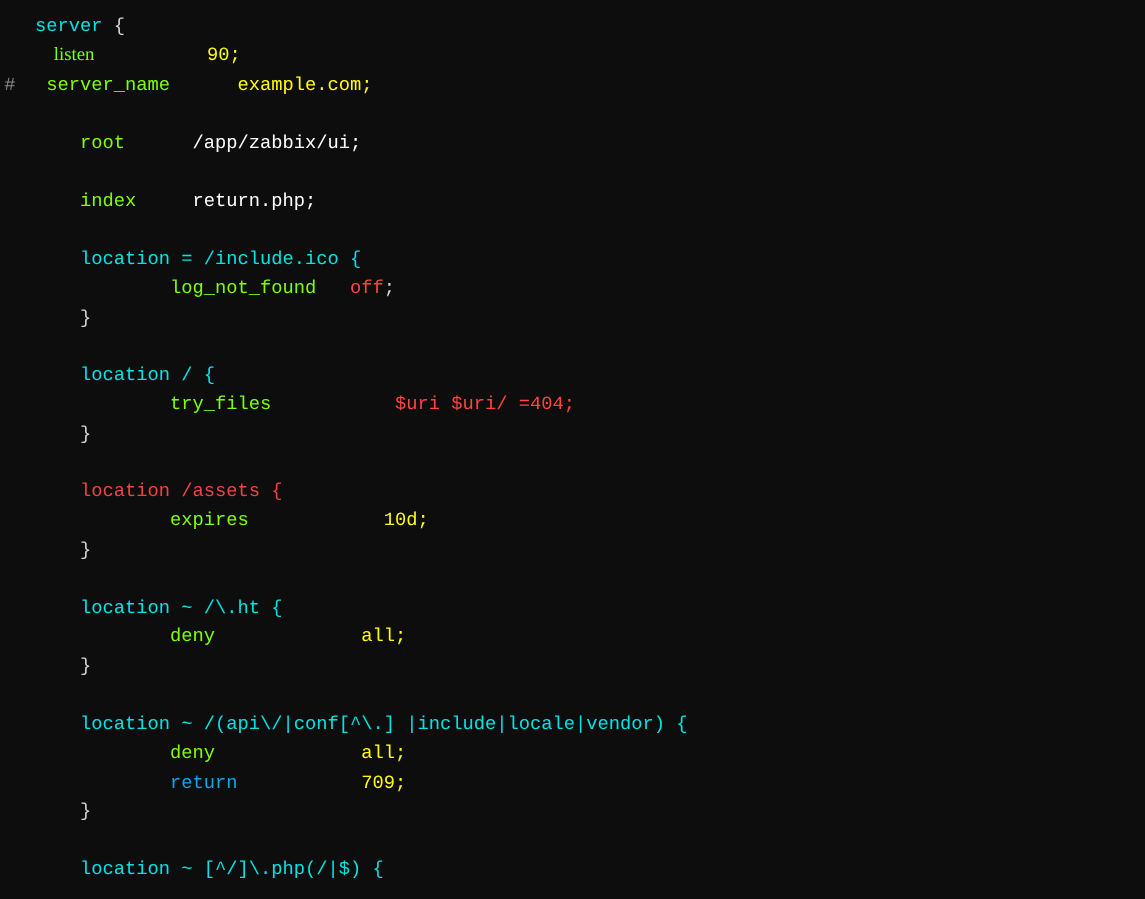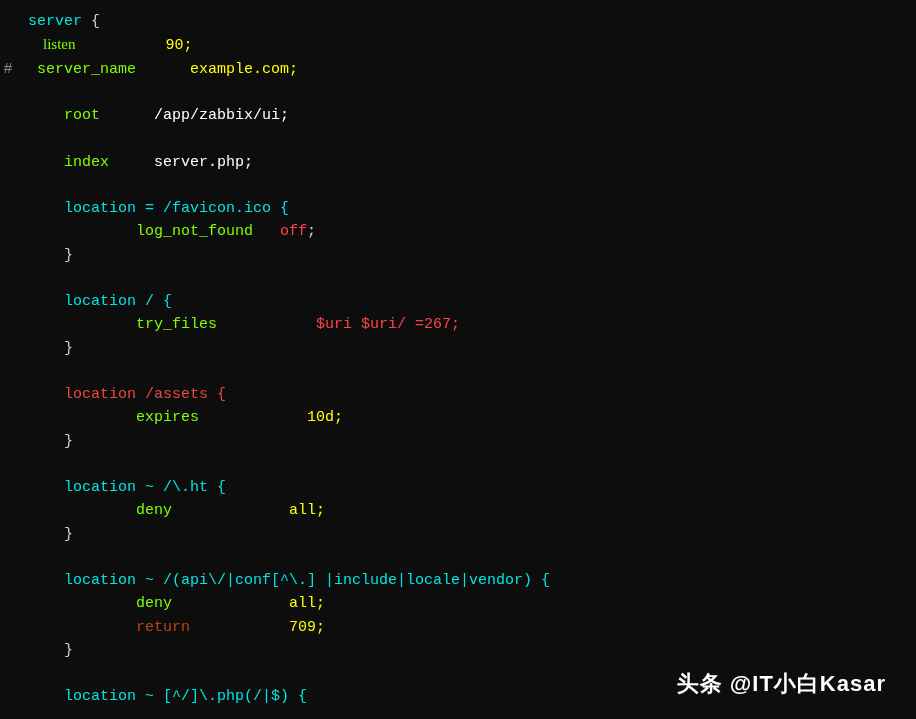--- a/index.html
+++ b/index.html
@@ -55,41 +55,38 @@
 <body>
 
 <div class="code-container">
   <div id="lines-container">
       <div class="line"><span class="line-gutter"></span><span class="line-content"><span style="color: rgb(0, 229, 229);">server</span><span style="color: rgb(212, 212, 212);"> {</span></span></div>
       <div class="line"><span class="line-gutter"></span><span class="line-content"><span style="color: rgb(127, 255, 0); font-family: Liberation Serif, serif;">    listen</span><span style="color: rgb(255, 255, 0);">          90;</span></span></div>
       <div class="line"><span class="line-gutter" style="color: rgb(136, 136, 136);">#</span><span class="line-content"><span style="color: rgb(127, 255, 0);"> server_name</span><span style="color: rgb(255, 255, 0);">      example.com;</span></span></div>
       <div class="line"><span class="line-gutter"></span><span class="line-content">&nbsp;</span></div>
       <div class="line"><span class="line-gutter"></span><span class="line-content"><span style="color: rgb(127, 255, 0);">    root</span><span style="color: rgb(255, 255, 255);">      /app/zabbix/ui;</span></span></div>
       <div class="line"><span class="line-gutter"></span><span class="line-content">&nbsp;</span></div>
-      <div class="line"><span class="line-gutter"></span><span class="line-content"><span style="color: rgb(127, 255, 0);">    index</span><span style="color: rgb(255, 255, 255);">     server.php;</span></span></div>
+      <div class="line"><span class="line-gutter"></span><span class="line-content"><span style="color: rgb(127, 255, 0);">    index</span><span style="color: rgb(255, 255, 255);">     return.php;</span></span></div>
       <div class="line"><span class="line-gutter"></span><span class="line-content">&nbsp;</span></div>
-      <div class="line"><span class="line-gutter"></span><span class="line-content"><span style="color: rgb(0, 229, 229);">    location = /favicon.ico {</span></span></div>
+      <div class="line"><span class="line-gutter"></span><span class="line-content"><span style="color: rgb(0, 229, 229);">    location = /include.ico {</span></span></div>
       <div class="line"><span class="line-gutter"></span><span class="line-content"><span style="color: rgb(127, 255, 0);">            log_not_found</span><span style="color: rgb(212, 212, 212);">   </span><span style="color: rgb(255, 68, 68);">off</span><span style="color: rgb(212, 212, 212);">;</span></span></div>
       <div class="line"><span class="line-gutter"></span><span class="line-content"><span style="color: rgb(212, 212, 212);">    }</span></span></div>
       <div class="line"><span class="line-gutter"></span><span class="line-content">&nbsp;</span></div>
       <div class="line"><span class="line-gutter"></span><span class="line-content"><span style="color: rgb(0, 229, 229);">    location / {</span></span></div>
-      <div class="line"><span class="line-gutter"></span><span class="line-content"><span style="color: rgb(127, 255, 0);">            try_files</span><span style="color: rgb(212, 212, 212);">           </span><span style="color: rgb(255, 68, 68);">$uri $uri/ =267;</span></span></div>
+      <div class="line"><span class="line-gutter"></span><span class="line-content"><span style="color: rgb(127, 255, 0);">            try_files</span><span style="color: rgb(212, 212, 212);">           </span><span style="color: rgb(255, 68, 68);">$uri $uri/ =404;</span></span></div>
       <div class="line"><span class="line-gutter"></span><span class="line-content"><span style="color: rgb(212, 212, 212);">    }</span></span></div>
       <div class="line"><span class="line-gutter"></span><span class="line-content">&nbsp;</span></div>
       <div class="line"><span class="line-gutter"></span><span class="line-content"><span style="color: #ef4444;">    location /assets {</span></span></div>
       <div class="line"><span class="line-gutter"></span><span class="line-content"><span style="color: rgb(127, 255, 0);">            expires</span><span style="color: rgb(255, 255, 0); margin-top: 20px;">            10d;</span></span></div>
       <div class="line"><span class="line-gutter"></span><span class="line-content"><span style="color: rgb(212, 212, 212);">    }</span></span></div>
       <div class="line"><span class="line-gutter"></span><span class="line-content">&nbsp;</span></div>
       <div class="line"><span class="line-gutter"></span><span class="line-content"><span style="color: rgb(0, 229, 229);">    location ~ /\.ht {</span></span></div>
       <div class="line"><span class="line-gutter"></span><span class="line-content"><span style="color: rgb(127, 255, 0);">            deny</span><span style="color: rgb(212, 212, 212);">             </span><span style="color: rgb(255, 255, 0);">all;</span></span></div>
       <div class="line"><span class="line-gutter"></span><span class="line-content"><span style="color: rgb(212, 212, 212);">    }</span></span></div>
       <div class="line"><span class="line-gutter"></span><span class="line-content">&nbsp;</span></div>
       <div class="line"><span class="line-gutter"></span><span class="line-content"><span style="color: rgb(0, 229, 229);">    location ~ /(api\/|conf[^\.] |include|locale|vendor) {</span></span></div>
       <div class="line"><span class="line-gutter"></span><span class="line-content"><span style="color: rgb(127, 255, 0);">            deny</span><span style="color: rgb(255, 255, 0);">             all;</span></span></div>
-      <div class="line"><span class="line-gutter"></span><span class="line-content"><span style="color: #c2410c;">            return</span><span style="color: rgb(255, 255, 0);">           709;</span></span></div>
+      <div class="line"><span class="line-gutter"></span><span class="line-content"><span style="color: #0ea5e9;">            return</span><span style="color: rgb(255, 255, 0);">           709;</span></span></div>
       <div class="line"><span class="line-gutter"></span><span class="line-content"><span style="color: rgb(212, 212, 212);">    }</span></span></div>
       <div class="line"><span class="line-gutter"></span><span class="line-content">&nbsp;</span></div>
       <div class="line"><span class="line-gutter"></span><span class="line-content"><span style="color: rgb(0, 229, 229);">    location ~ [^/]\.php(/|$) {</span></span></div>
     </div>
-  <div class="watermark">
-    <span>头条 @IT小白Kasar</span>
-  </div>
 </div>
 
 </body></html>

